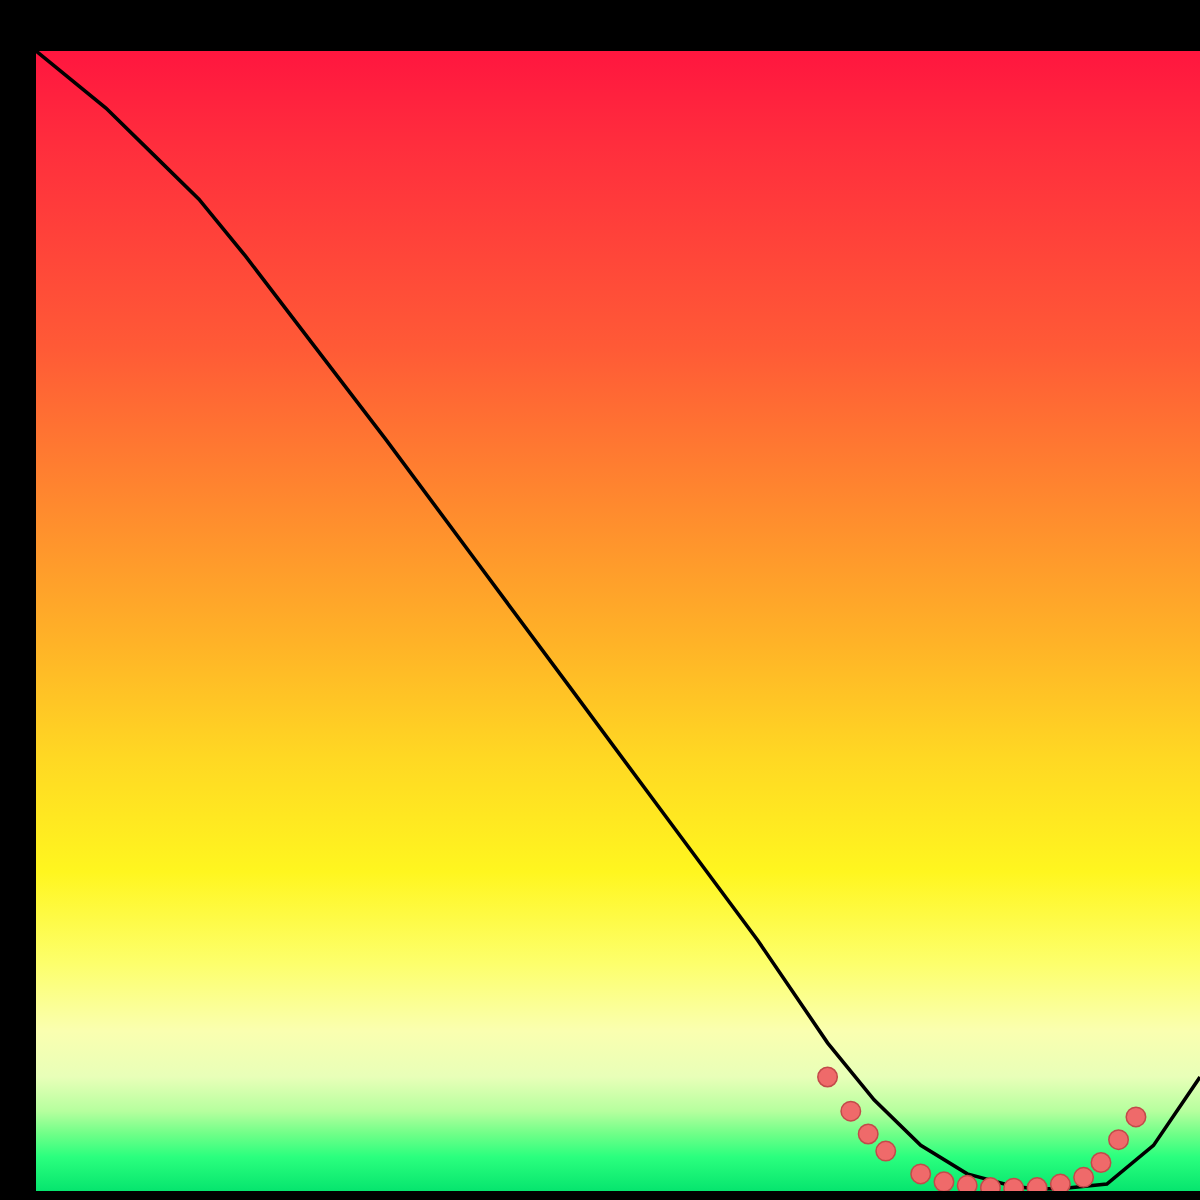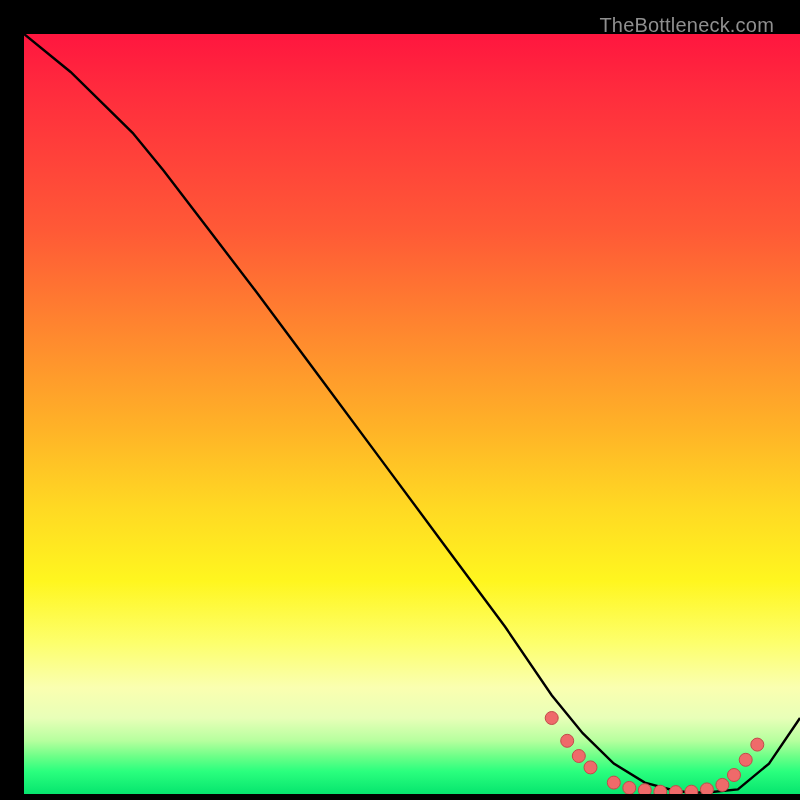--- a/index.html
+++ b/index.html
@@ -80,14 +80,13 @@
           <circle cx="651.8" cy="758.1" r="6.5" fill="#ef6a6a" stroke="#c24a4a" stroke-width="1"></circle>
           <circle cx="667.4" cy="757.7" r="6.5" fill="#ef6a6a" stroke="#c24a4a" stroke-width="1"></circle>
           <circle cx="682.9" cy="755.4" r="6.5" fill="#ef6a6a" stroke="#c24a4a" stroke-width="1"></circle>
           <circle cx="698.4" cy="750.9" r="6.5" fill="#ef6a6a" stroke="#c24a4a" stroke-width="1"></circle>
           <circle cx="710.0" cy="741.0" r="6.5" fill="#ef6a6a" stroke="#c24a4a" stroke-width="1"></circle>
           <circle cx="721.7" cy="725.8" r="6.5" fill="#ef6a6a" stroke="#c24a4a" stroke-width="1"></circle>
           <circle cx="733.3" cy="710.6" r="6.5" fill="#ef6a6a" stroke="#c24a4a" stroke-width="1"></circle>
         </g>
     </svg>
   </div>
-  <div class="watermark">TheBottleneck.com</div>
 </div>
 
 </body></html>

